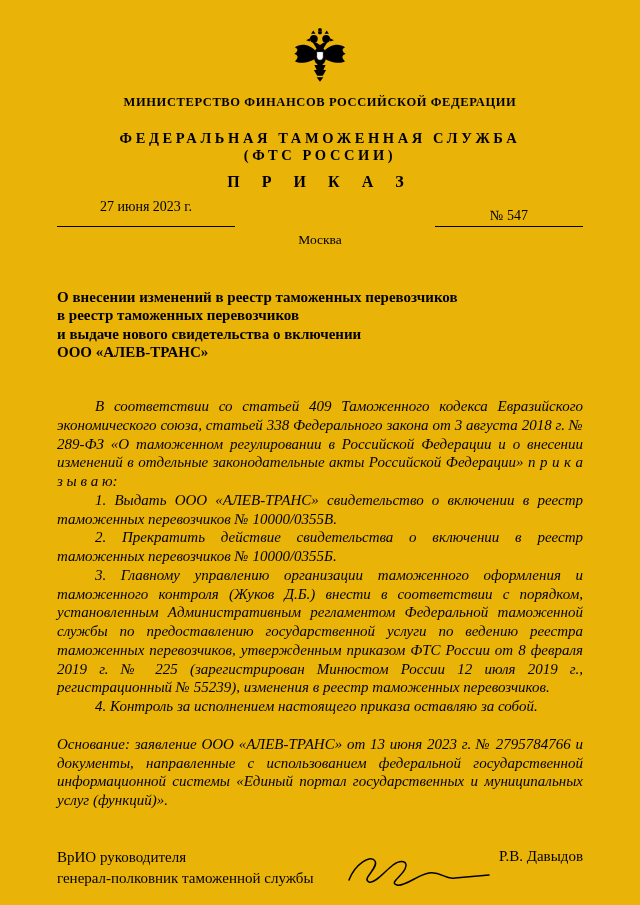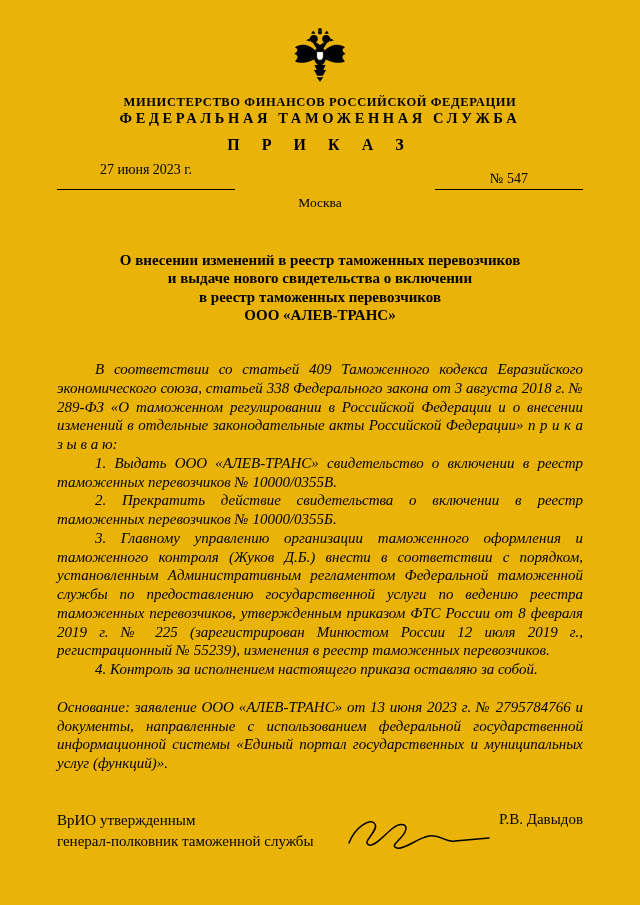--- a/index.html
+++ b/index.html
@@ -13,21 +13,21 @@
     position:relative;
     overflow:hidden;
   }
   .header { text-align:center; padding-top:26px; }
   .emblem { display:inline-block; }
   .ministry {
     margin-top:7px;
     font-size:12.5px; font-weight:bold; letter-spacing:0.6px;
   }
   .agency {
-    margin-top:0;
+    margin-top:20px;
     font-size:14.5px; font-weight:bold; letter-spacing:3.6px;
   }
   .agency-short {
     font-size:14.5px; font-weight:bold; letter-spacing:3.6px;
   }
   .doc-type {
     margin-top:9px;
     font-size:16px; font-weight:bold; letter-spacing:9px;
   }
   .date-row {
@@ -41,21 +41,21 @@
     padding-bottom:11px;
   }
   .number-field {
     width:148px; 
     border-bottom:1px solid #000;
     padding-bottom:2px;
   }
   .city { text-align:center; font-size:13.5px; margin-top:5px; }
   .title-block {
     margin:40px 57px 0;
-    text-align:center; font-weight:bold;
+    font-weight:bold;
     font-size:15px; line-height:1.22;
   }
   .body-block {
     margin:36px 57px 0;
     font-size:15px; line-height:1.25;
     text-align:justify;
   }
   .body-block p { text-indent:38px; margin:0;font-style:italic; }
   .body-block p.basis { text-indent:0; margin-top:19px; }
   .signature-block {
@@ -101,49 +101,50 @@
           <path d="M40,70 h20 l-4,9 h5 l-6,10 h-10 l-6,-10 h5 z"></path>
           <path d="M44,92 h12 l-6,8 z"></path>
         </g>
 
         <path d="M44,46 h12 v9 a6,6 0 0 1 -6,6.5 a6,6 0 0 1 -6,-6.5 z" fill="#fff" stroke="#000" stroke-width="1.4"></path>
       </svg>
     </span>
 
     <div class="ministry">МИНИСТЕРСТВО ФИНАНСОВ РОССИЙСКОЙ ФЕДЕРАЦИИ</div>
     <div class="agency">ФЕДЕРАЛЬНАЯ ТАМОЖЕННАЯ СЛУЖБА</div>
+    <div class="agency-short">(ФТС РОССИИ)</div>
     <div class="doc-type">П Р И К А З</div>
 
     <div class="date-row">
       <span class="date-field">27 июня 2023 г.</span>
       <span class="number-field">№ 547</span>
     </div>
 
     <div class="city">Москва</div>
   </div>
 
   <div class="title-block">
     <div>О внесении изменений в реестр таможенных перевозчиков</div>
+    <div>в реестр таможенных перевозчиков</div>
     <div>и выдаче нового свидетельства о включении</div>
-    <div>в реестр таможенных перевозчиков</div>
     <div>ООО «АЛЕВ-ТРАНС»</div>
   </div>
 
   <div class="body-block">
     <p>В соответствии со статьей 409 Таможенного кодекса Евразийского экономического союза, статьей 338 Федерального закона от 3 августа 2018 г. № 289-ФЗ «О таможенном регулировании в Российской Федерации и о внесении изменений в отдельные законодательные акты Российской Федерации» п р и к а з ы в а ю:</p>
     <p>1. Выдать ООО «АЛЕВ-ТРАНС» свидетельство о включении в реестр таможенных перевозчиков № 10000/0355В.</p>
     <p>2. Прекратить действие свидетельства о включении в реестр таможенных перевозчиков № 10000/0355Б.</p>
     <p>3. Главному управлению организации таможенного оформления и таможенного контроля (Жуков Д.Б.) внести в соответствии с порядком, установленным Административным регламентом Федеральной таможенной службы по предоставлению государственной услуги по ведению реестра таможенных перевозчиков, утвержденным приказом ФТС России от 8 февраля 2019 г. № 225 (зарегистрирован Минюстом России 12 июля 2019 г., регистрационный № 55239), изменения в реестр таможенных перевозчиков.</p>
     <p>4. Контроль за исполнением настоящего приказа оставляю за собой.</p>
     <p class="basis">Основание: заявление ООО «АЛЕВ-ТРАНС» от 13 июня 2023 г. № 2795784766 и документы, направленные с использованием федеральной государственной информационной системы «Единый портал государственных и муниципальных услуг (функций)».</p>
   </div>
 
   <div class="signature-block">
     <div class="sig-titles">
-      <div>ВрИО утвержденным</div>
+      <div>ВрИО руководителя</div>
       <div>генерал-полковник таможенной службы</div>
     </div>
     <div class="sig-right">
       <svg width="150" height="46" viewBox="0 0 150 46" xmlns="http://www.w3.org/2000/svg">
         <path d="M6,34 C12,18 28,8 32,15 C36,22 18,33 26,36 C32,38 42,25 50,19 C58,13 66,15 62,23 C58,31 46,37 54,39 C62,41 74,29 86,27 C98,25 102,34 112,32 L146,29" fill="none" stroke="#000" stroke-width="1.5" stroke-linecap="round"></path>
       </svg>
       <span class="sig-name">Р.В. Давыдов</span>
     </div>
   </div>
 

